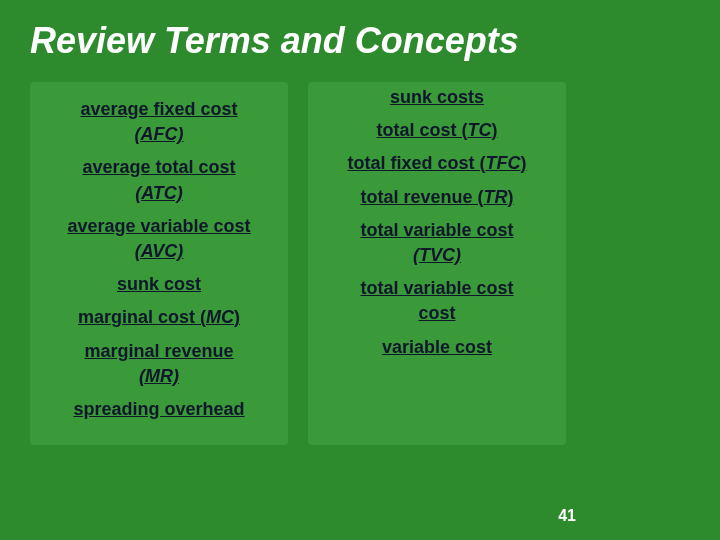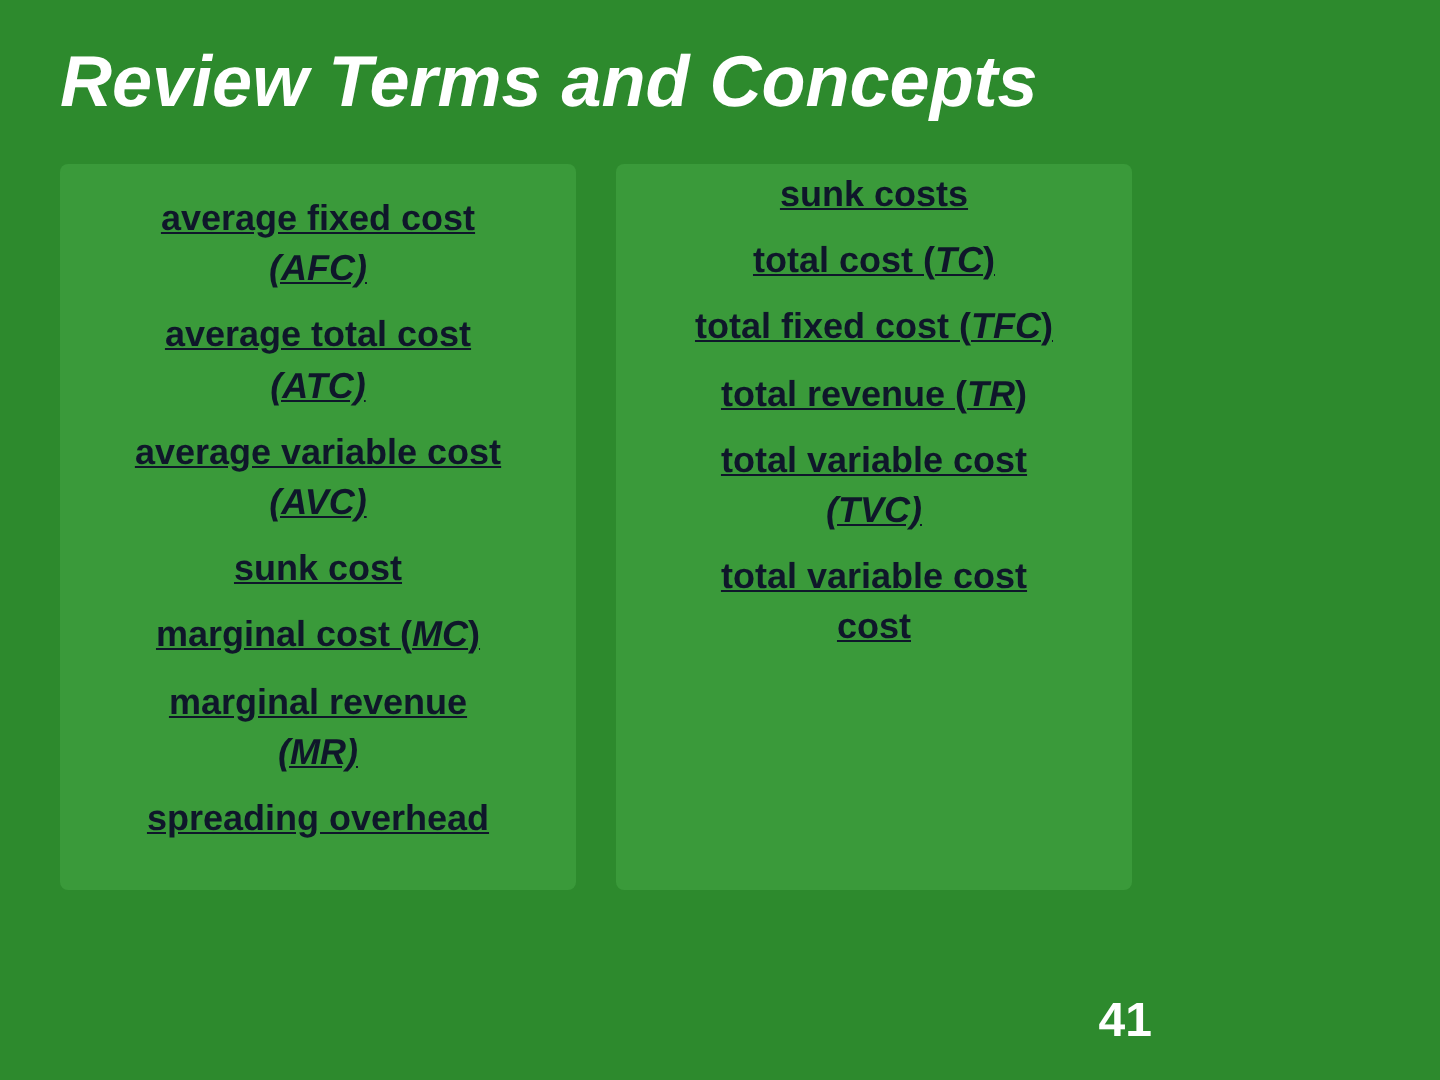--- a/index.html
+++ b/index.html
@@ -65,21 +65,21 @@
 
     .term-italic {
       font-style: italic;
     }
 
     .page-number {
       position: absolute;
       bottom: 15px;
       right: 20px;
       color: white;
-      font-size: 24px;
+      font-size: 16px;
       font-weight: bold;
     }
   </style>
 </head>
 <body>
 
 <div class="page-container">
   <h1 class="page-title">Review Terms and Concepts</h1>
 
   <div class="content-area">
@@ -125,17 +125,20 @@
         <span>total revenue (<span class="term-italic">TR</span>)</span>
       </div>
       <div class="term">
         <span>total variable cost</span><br>
         <span class="term-italic">(TVC)</span>
       </div>
       <div class="term">
         <span>total variable cost</span><br>
         <span>cost</span>
       </div>
+      <div class="term">
+        <span>variable cost</span>
+      </div>
     </div>
   </div>
 
   <div class="page-number">41</div>
 </div>
 
 </body></html>

